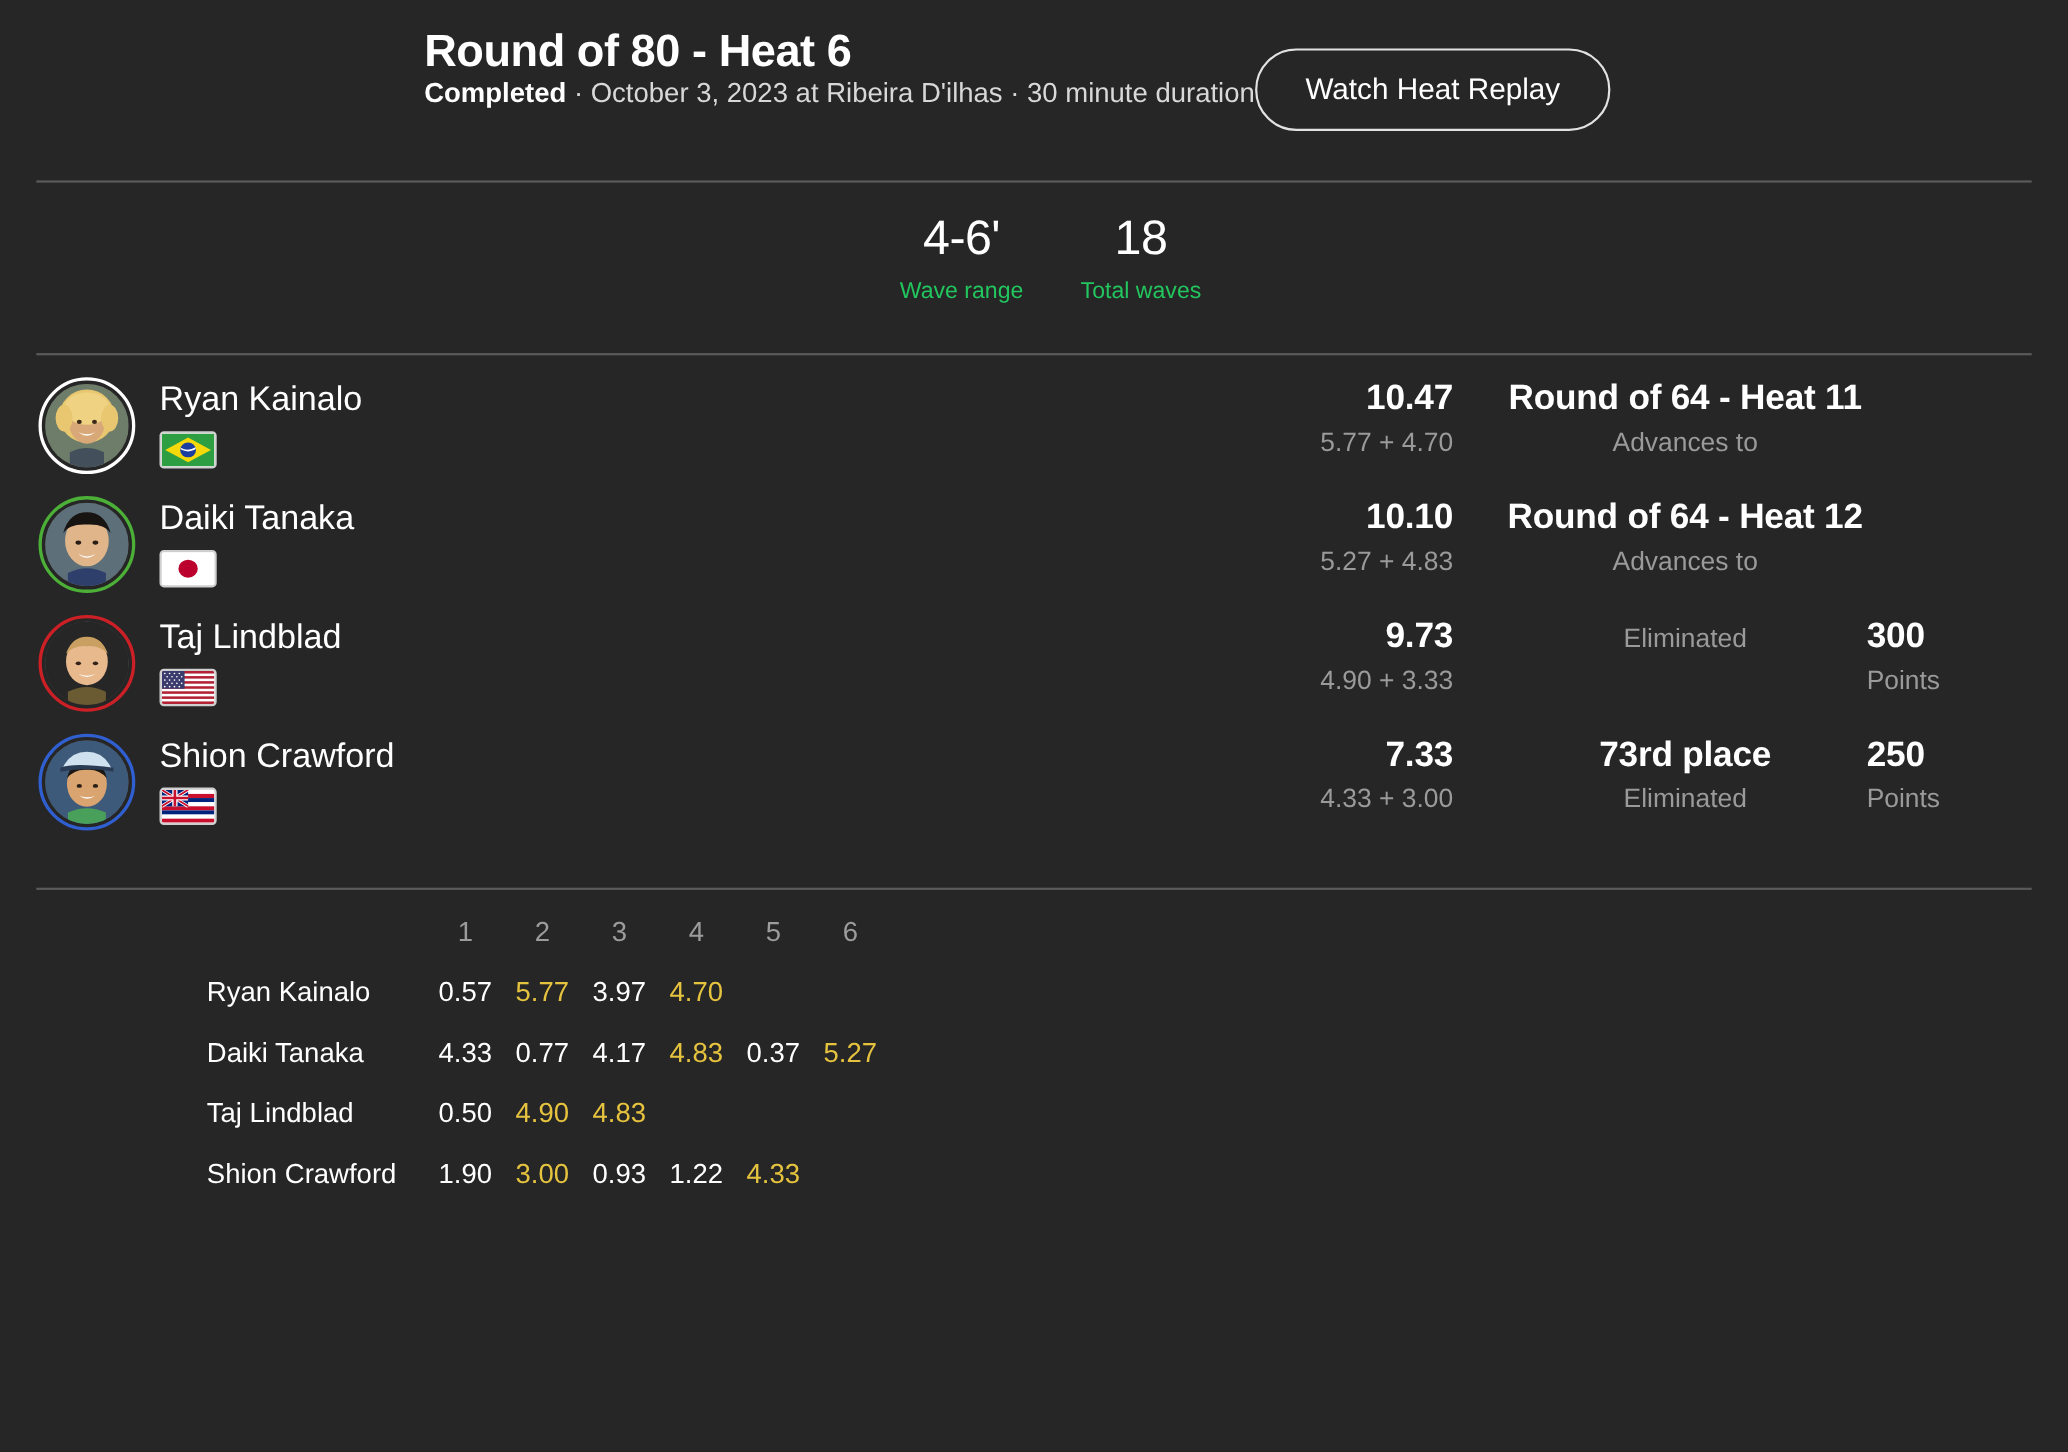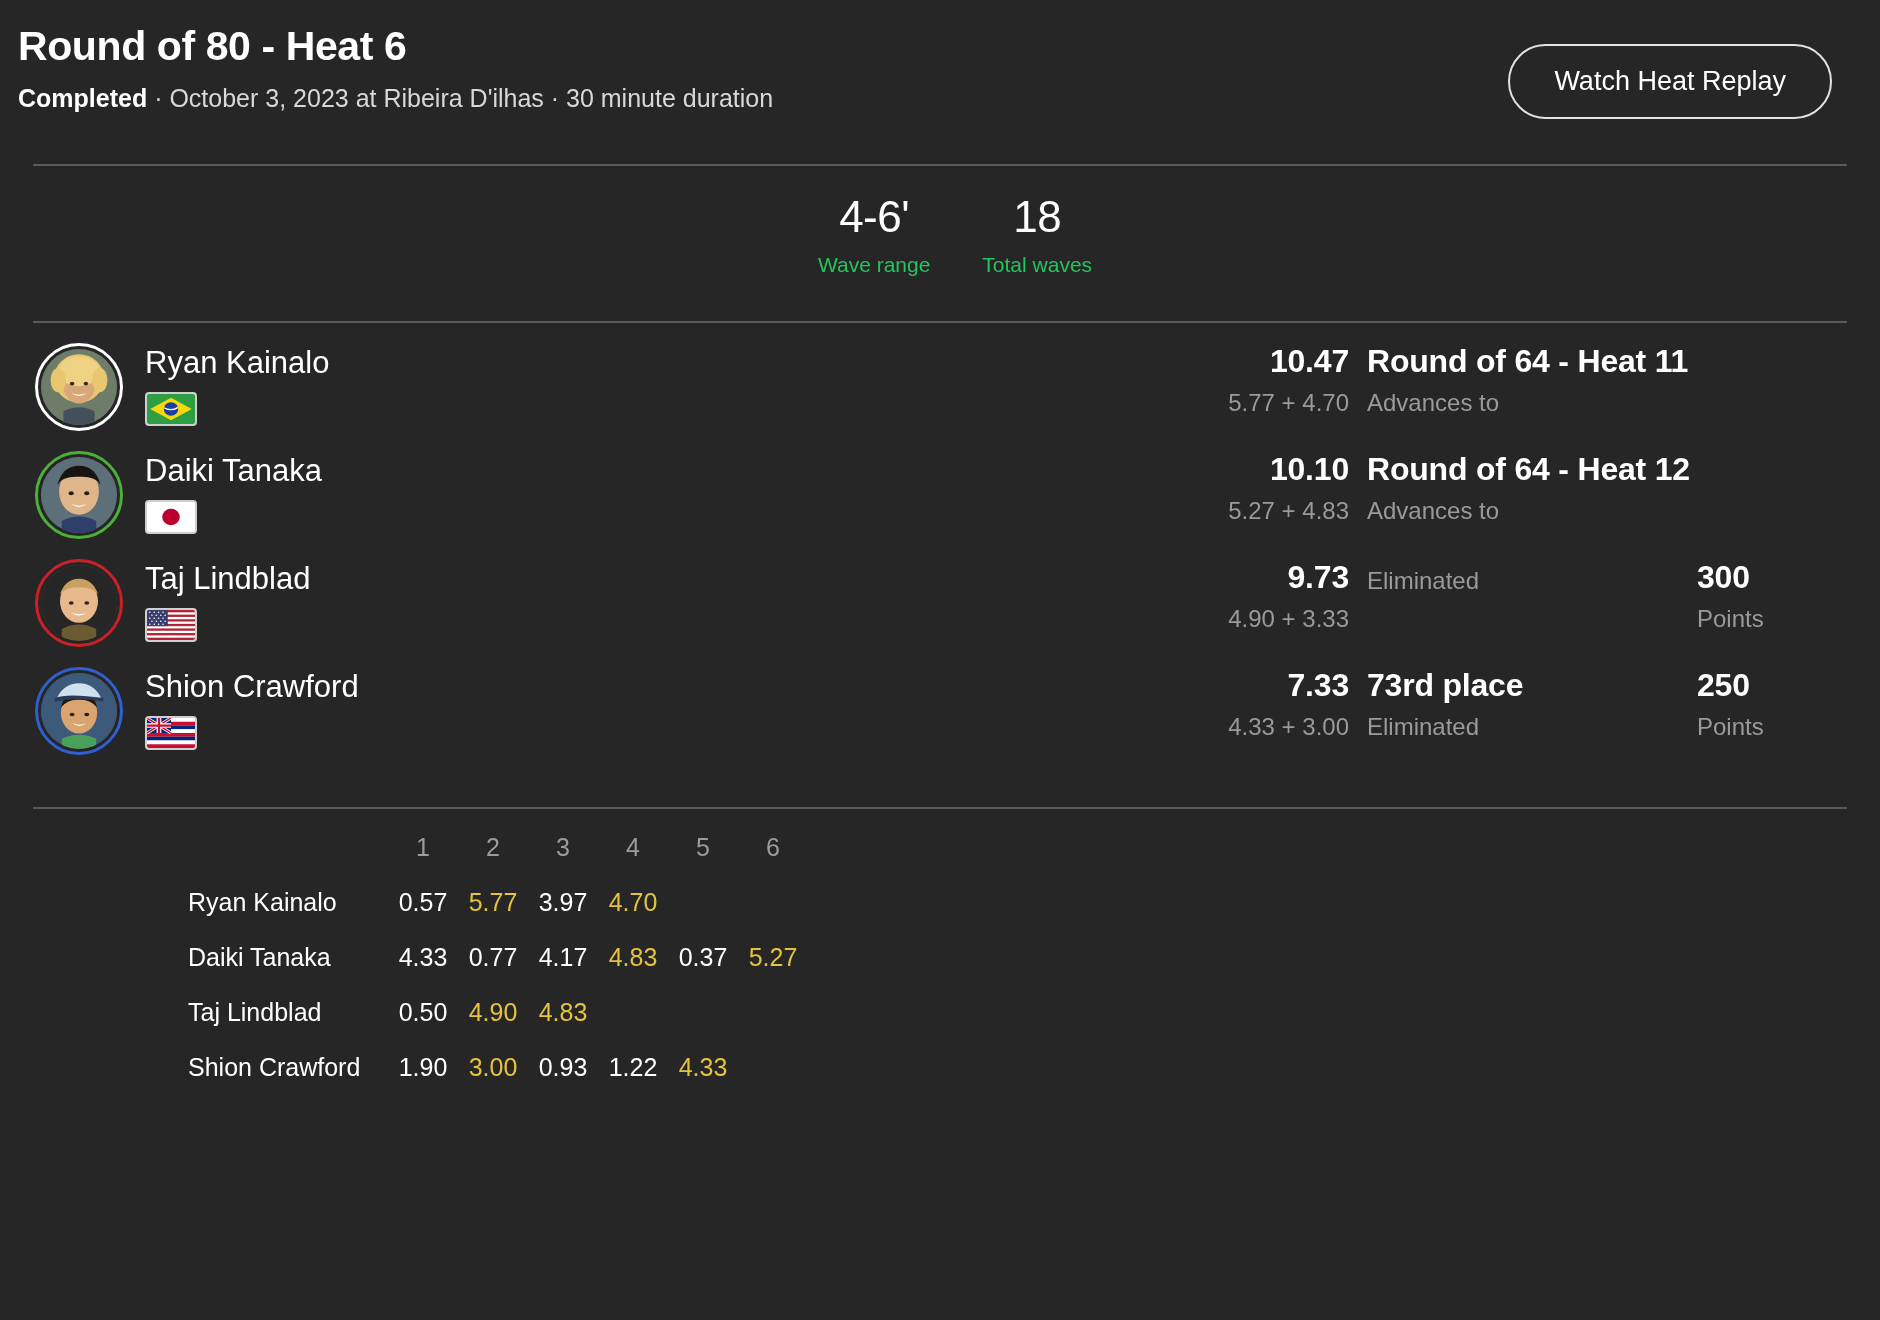--- a/index.html
+++ b/index.html
@@ -12,33 +12,32 @@
     color: #ffffff;
     overflow: hidden;
   }
 
   .page { width: 1880px; height: 1320px; position: relative; }
 
   
   .header {
     display: flex;
     align-items: flex-start;
-    justify-content: space-between;
+    justify-content: center;
     padding: 18px 40px 0 18px;
   }
   .header-left { padding-top: 6px; }
   .heat-title {
     font-size: 41px;
     font-weight: bold;
     letter-spacing: -0.4px;
     color: #ffffff;
     line-height: 1.12;
   }
   .heat-meta {
-    margin-top: 13px;
     font-size: 25px;
     color: #d8d8d8;
     line-height: 1.2;
   }
   .heat-meta .status { font-weight: bold; color: #ffffff; }
 
   .replay-btn {
     margin-top: 26px;
     margin-right: 8px;
     border: 2px solid #e2e2e2;
@@ -138,21 +137,22 @@
     display: flex;
     align-items: flex-start;
   }
   .col-score {
     width: 170px;
     text-align: right;
     padding-right: 18px;
   }
   .col-result {
     width: 330px;
-    text-align: left;
+    text-align: center;
+    margin-left: 28px;
   }
   .col-points {
     width: 150px;
     text-align: left;
   }
   .big-line {
     font-size: 32px;
     font-weight: bold;
     line-height: 1.18;
     white-space: nowrap;

